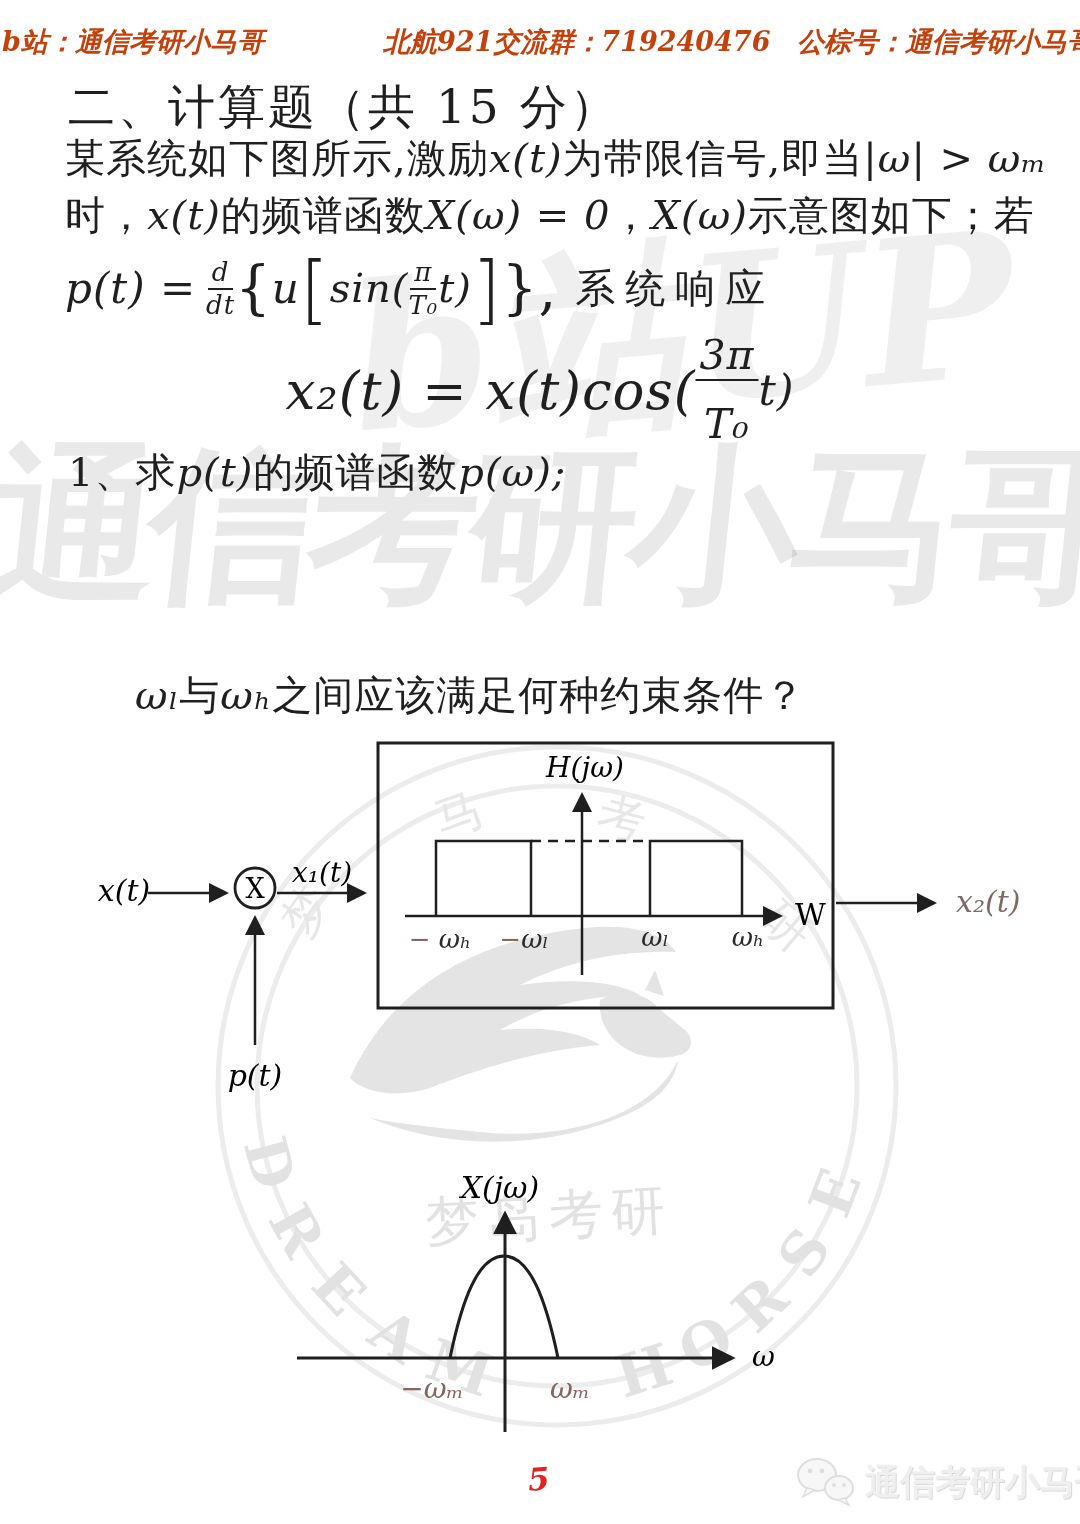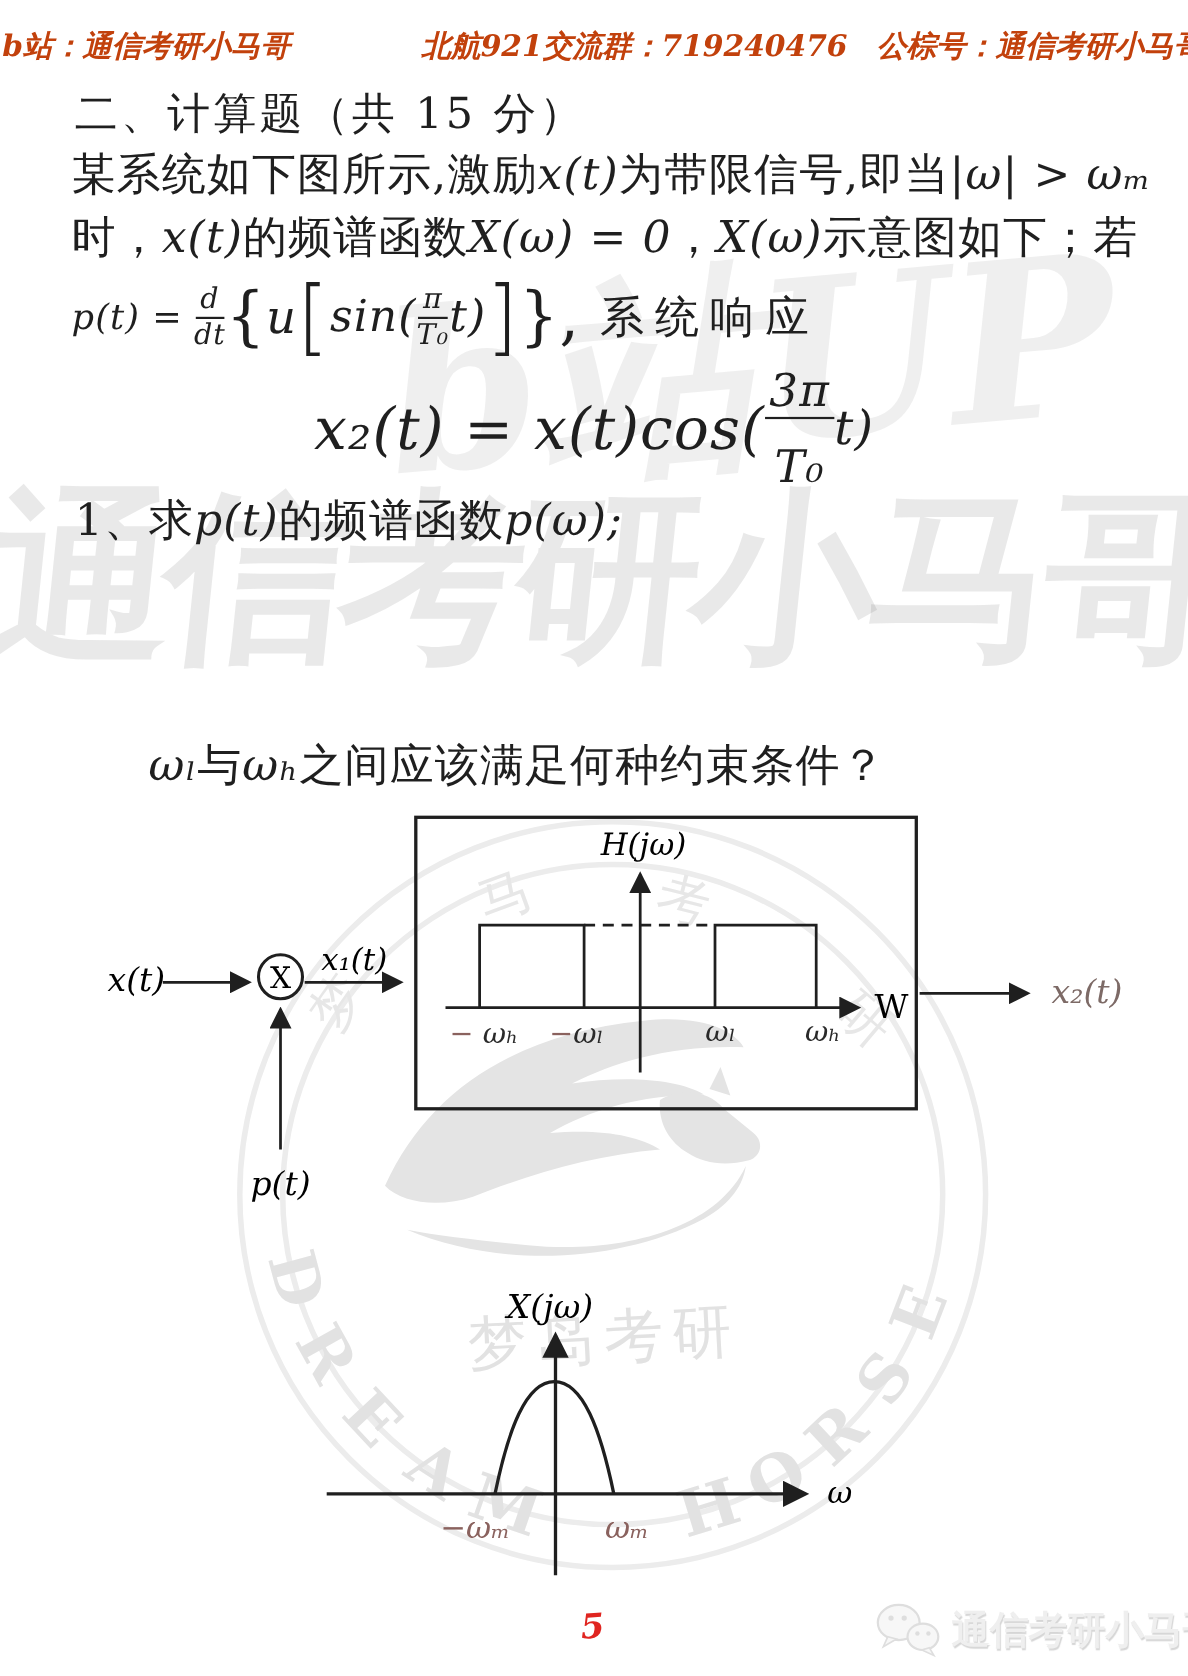--- a/index.html
+++ b/index.html
@@ -5,21 +5,21 @@
   html,body{margin:0;padding:0;}
   #page{position:relative;width:1080px;height:1524px;background:#ffffff;overflow:hidden;
         font-family:"DejaVu Serif","DejaVu Sans",serif;color:#1f1f1f;}
   
   .hdr{position:absolute;top:24px;font-size:27px;font-weight:bold;font-style:italic;
        color:#c2410c;white-space:nowrap;font-family:"DejaVu Serif",serif;}
   
   .zh{font-family:"DejaVu Serif","DejaVu Sans",serif;font-style:normal;}
   .math{font-family:"DejaVu Serif","DejaVu Sans",serif;font-style:italic;}
   .line{position:absolute;font-size:40px;white-space:nowrap;letter-spacing:1px;z-index:3;}
-  .title{font-size:39px;letter-spacing:3px;}
+  .title{font-size:47px;letter-spacing:3px;}
   
   .frac{display:inline-flex;flex-direction:column;align-items:center;vertical-align:middle;line-height:1;}
   .frac .num{border-bottom:2.5px solid #1f1f1f;padding:0 4px 3px;line-height:1;}
   .frac .den{padding-top:2px;line-height:1;text-align:right;}
   .sfrac{font-size:26px;}
   .bfrac{font-size:41px;gap:21px;}
   .fx{display:inline-flex;align-items:center;}
   .brace{font-size:56px;font-weight:400;line-height:0;transform:scaleY(1.05);}
   .tallbr{font-size:74px;font-weight:300;line-height:0;transform:scaleY(1.02);font-family:"DejaVu Sans",sans-serif;}
   
@@ -87,21 +87,21 @@
   <div class="line title zh" style="left:68px;top:76px">二、计算题（共 15 分）</div>
 
   <div class="line" style="left:65px;top:131px">
     <span class="zh">某系统如下图所示,激励</span><span class="math">x(t)</span><span class="zh">为带限信号,即当</span><span class="math">|ω| &gt; ωₘ</span>
   </div>
   <div class="line" style="left:65px;top:188px">
     <span class="zh">时，</span><span class="math">x(t)</span><span class="zh">的频谱函数</span><span class="math">X(ω) = 0</span><span class="zh">，</span><span class="math">X(ω)</span><span class="zh">示意图如下；若</span>
   </div>
 
   <div class="line fx" style="left:65px;top:244px;height:88px">
-    <span class="math" style="font-size:32px;margin-right:10px">p(t) =</span>
+    <span class="math" style="font-size:42px;margin-right:10px">p(t) =</span>
     <span class="frac sfrac">
       <span class="num math">d</span>
       <span class="den math">dt</span>
     </span>
     <span class="brace">{</span>
     <span class="math" style="font-size:42px">u</span>
     <span class="tallbr">[</span>
     <span class="math" style="font-size:40px">sin(</span>
     <span class="frac sfrac">
       <span class="num math">π</span>

